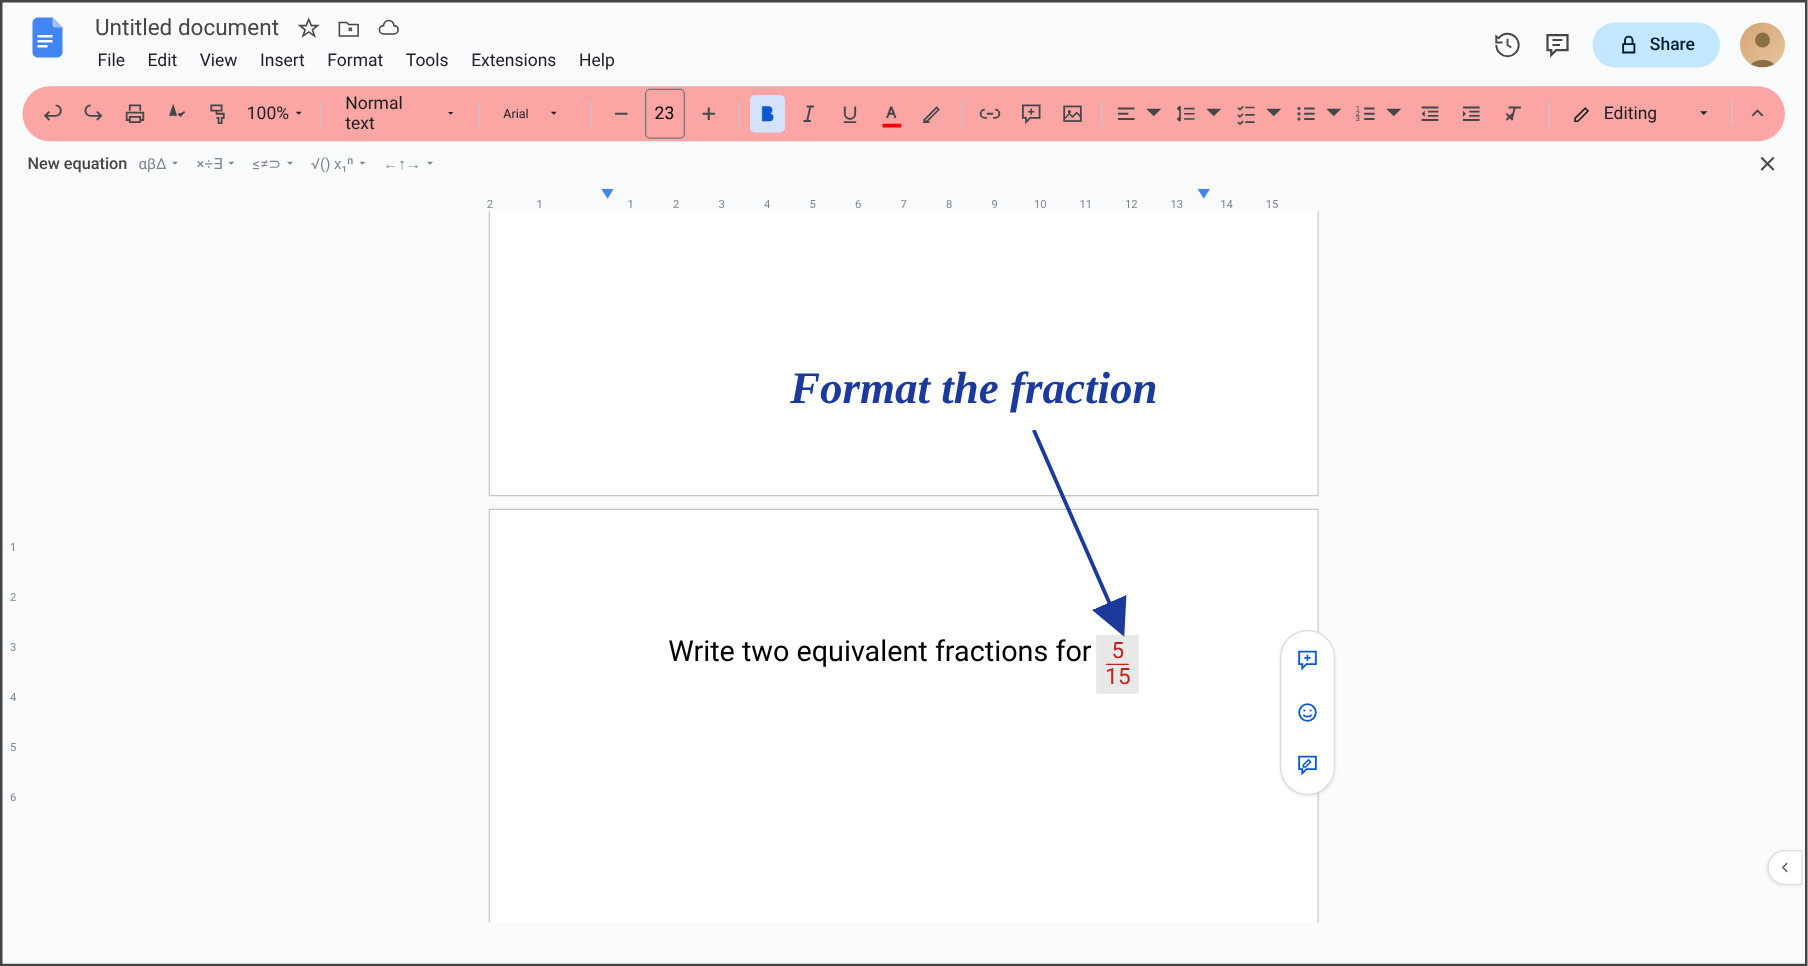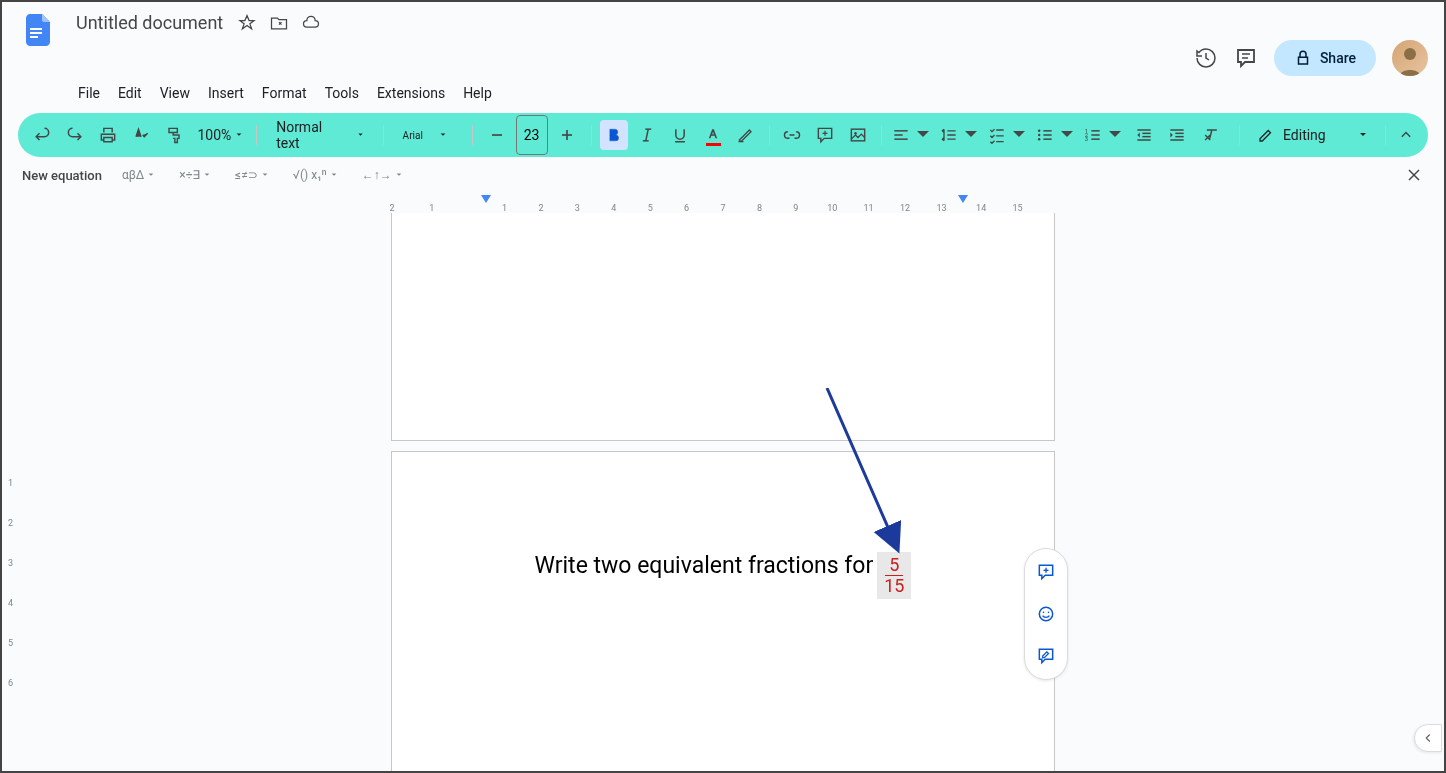--- a/index.html
+++ b/index.html
@@ -8,47 +8,47 @@
     
     .header { display: flex; padding: 8px 16px; gap: 12px; }
     .docs-logo { width: 40px; height: 40px; display: flex; align-items: center; justify-content: center; }
     .docs-logo svg { width: 36px; height: 36px; }
     .title-area { flex: 1; }
     .title-row { display: flex; align-items: center; gap: 8px; }
     .doc-title { font-size: 18px; color: #444746; padding: 2px 6px; }
     .title-icons { display: flex; gap: 12px; color: #444746; }
     .title-icons svg { width: 20px; height: 20px; cursor: pointer; }
     .menu-row { display: flex; gap: 2px; margin-top: 2px; }
-    .menu-item { font-size: 14px; color: #202124; padding: 4px 8px; cursor: pointer; border-radius: 4px; margin-top: 44px; }
+    .menu-item { font-size: 14px; color: #202124; padding: 4px 8px; cursor: pointer; border-radius: 4px; }
     .header-right { display: flex; align-items: center; gap: 16px; }
     .header-icon { width: 24px; height: 24px; color: #444746; cursor: pointer; }
     .share-btn { background: #c2e7ff; border-radius: 24px; padding: 9px 20px; display: flex; align-items: center; gap: 8px; font-size: 14px; font-weight: 500; color: #001d35; cursor: pointer; }
     .avatar { width: 36px; height: 36px; border-radius: 50%; background: linear-gradient(135deg, #d4a574, #e8c4a0); display: flex; align-items: center; justify-content: center; overflow: hidden; }
     
     
-    .toolbar { display: flex; align-items: center; background: #5eead4; border-radius: 24px; margin: 0 16px; padding: 2px 10px; gap: 6px; }
+    .toolbar { display: flex; align-items: center; background: #fca5a5; border-radius: 24px; margin: 0 16px; padding: 2px 10px; gap: 6px; }
     .tb-btn { width: 30px; height: 30px; display: flex; align-items: center; justify-content: center; cursor: pointer; border-radius: 4px; color: #444746; }
     .tb-btn svg { width: 20px; height: 20px; }
     .tb-sep { width: 1px; height: 20px; background: #c7c7c7; margin: 0 3px; }
     .tb-zoom { font-size: 14px; color: #202124; padding: 0 4px; display: flex; align-items: center; gap: 4px; }
     .tb-style { font-size: 14px; color: #202124; padding: 0 10px; display: flex; align-items: center; gap: 16px; min-width: 95px; }
     .tb-font { font-size: 10px; color: #202124; padding: 0 10px; display: flex; align-items: center; gap: 16px; min-width: 70px; }
     .tb-fontsize { display: flex; align-items: center; gap: 4px; }
     .tb-fontsize-input { width: 32px; height: 40px; border: 1px solid #747775; border-radius: 4px; text-align: center; font-size: 14px; background: transparent; }
     .tb-btn-active { background: #d3e3fd; color: #0b57d0; }
     .tb-text-color { width: 30px; position: relative; }
     .tb-color-bar { position: absolute; bottom: 4px; left: 6px; right: 6px; height: 3px; background: #ff0000; }
     .tb-dropdown { width: 42px; display: flex; align-items: center; justify-content: center; gap: 2px; }
     .tb-spacer { flex: 1; }
     .tb-editing { display: flex; align-items: center; gap: 8px; font-size: 14px; color: #202124; padding: 0 8px; }
     .tb-editing svg:last-child { width: 10px; height: 10px; margin-left: 24px; }
     .tb-collapse { width: 26px; }
     
     
-    .equation-bar { display: flex; align-items: center; padding: 6px 20px; gap: 16px; height: 36px; }
+    .equation-bar { display: flex; align-items: center; padding: 6px 20px; gap: 5px; height: 36px; }
     .eq-new { font-size: 13px; font-weight: 500; color: #444746; cursor: pointer; }
     .eq-btn { font-size: 12px; color: #80868b; cursor: pointer; display: flex; align-items: center; gap: 3px; padding: 0 4px; }
     .eq-close { margin-left: auto; width: 20px; height: 20px; cursor: pointer; color: #444746; }
     
     
     .ruler-container { position: relative; height: 20px; padding: 0 20px; }
     .ruler { position: absolute; left: 390px; right: 390px; height: 16px; }
     .ruler-tick { position: absolute; top: 10px; font-size: 9px; color: #80868b; transform: translateX(-50%); }
     .ruler-indent { position: absolute; top: 2px; width: 10px; height: 10px; }
     .ruler-marker-down { fill: #4285f4; }
@@ -432,20 +432,21 @@
       <div class="doc-text">
         <span>Write two equivalent fractions for</span>
         <span class="fraction-box">
           <span class="frac-num">5</span>
           <span class="frac-den">15</span>
         </span>
       </div>
     </div>
   </div>
 
+  <div class="annotation">Format the fraction</div>
   <svg class="arrow-svg" width="120" height="200">
     <defs>
         <marker id="ah" markerWidth="12" markerHeight="12" refX="8" refY="5" orient="auto">
           <path d="M0 0L10 5L0 10z" fill="#1b3a9c"></path>
         </marker>
       </defs>
     <path d="M5 0 Q 40 80 75 160" stroke="#1b3a9c" stroke-width="3" fill="none" marker-end="url(#ah)"></path>
   </svg>
 
   <div class="side-tools">

